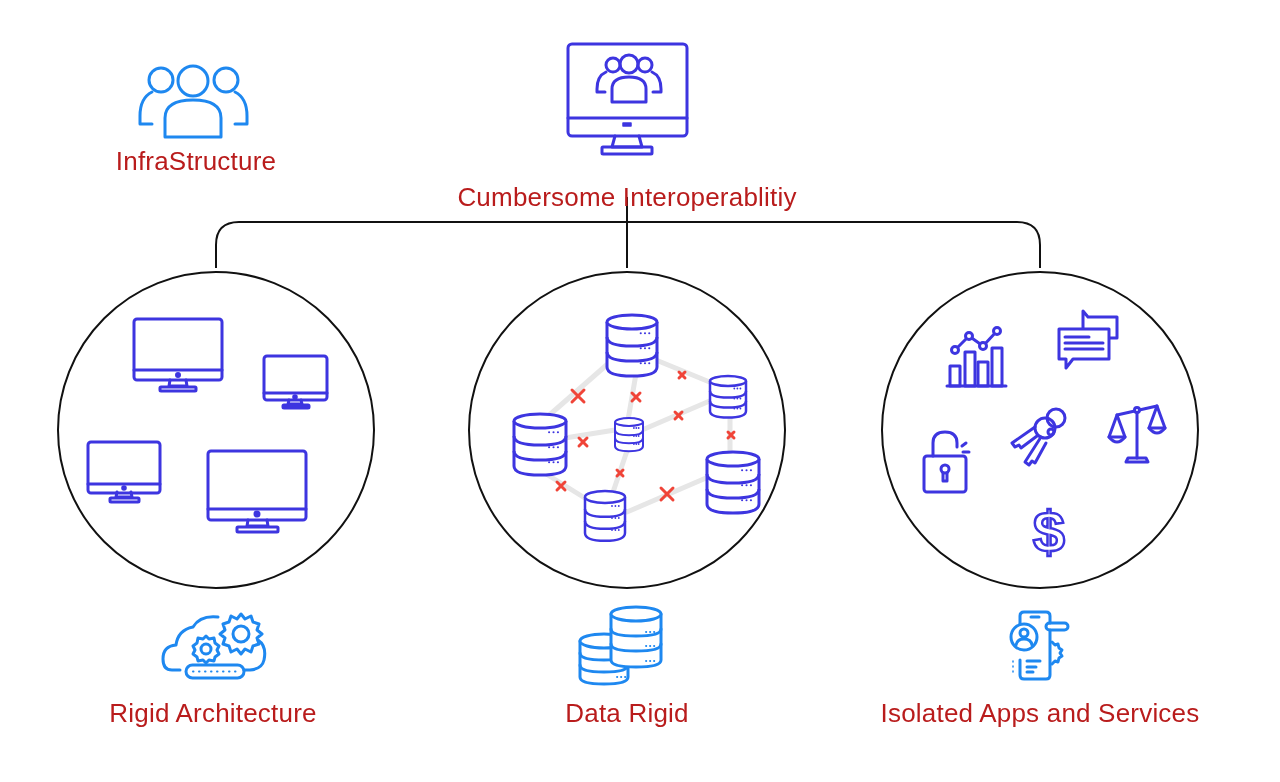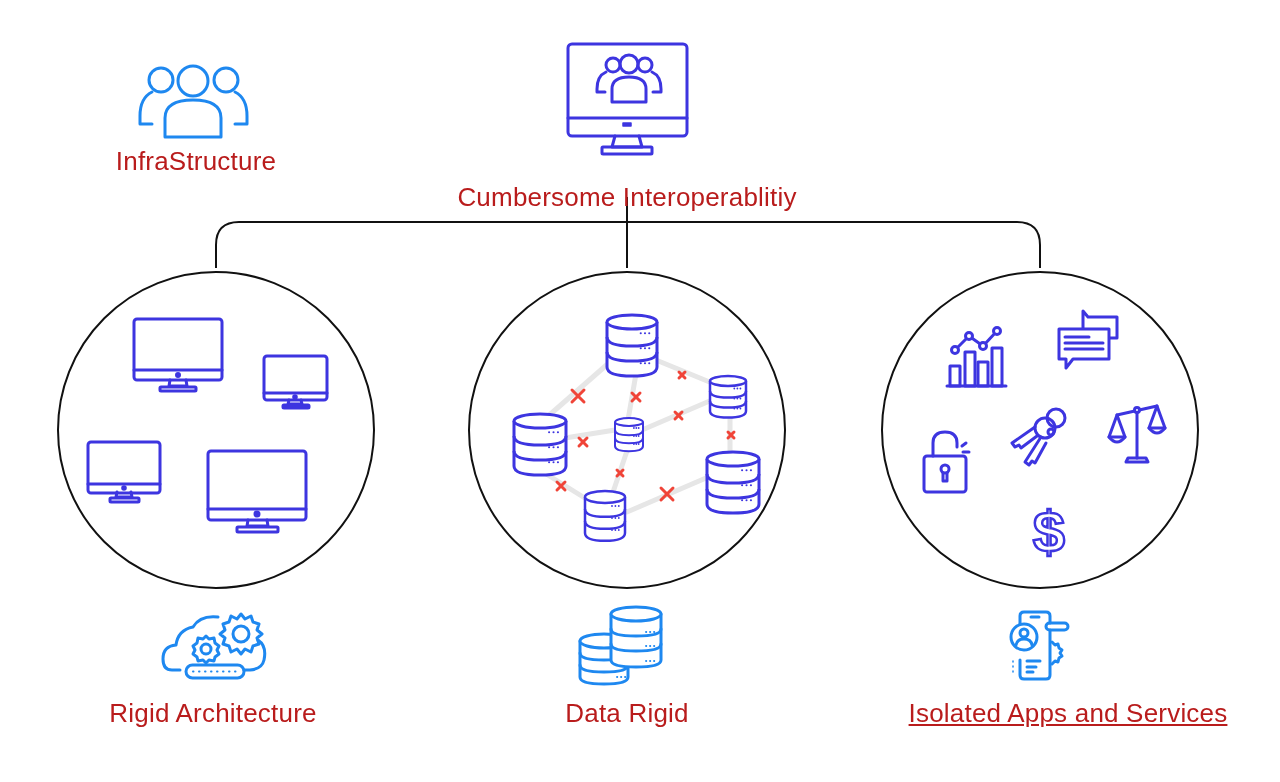--- a/index.html
+++ b/index.html
@@ -342,13 +342,13 @@
       <line x1="1027" y1="667" x2="1036" y2="667"></line>
     <line x1="1027" y1="672" x2="1033" y2="672"></line>
     <g stroke-width="1.5">
         <line x1="1013" y1="661" x2="1013" y2="662"></line>
         <line x1="1013" y1="666" x2="1013" y2="667"></line>
         <line x1="1013" y1="671" x2="1013" y2="672"></line>
       </g>
     <path d="M1052 642 L1055 645 L1058 644 L1059 648 L1062 650 L1060 653 L1062 656 L1059 658 L1058 662 L1055 661 L1052 664"></path>
   </g>
 </svg>
-<div class="label" style="left:1068px; top:698px;text-decoration:underline;">Isolated Apps and Services</div>
+<div class="label" style="left:1040px; top:698px;">Isolated Apps and Services</div>
 
 </body></html>

